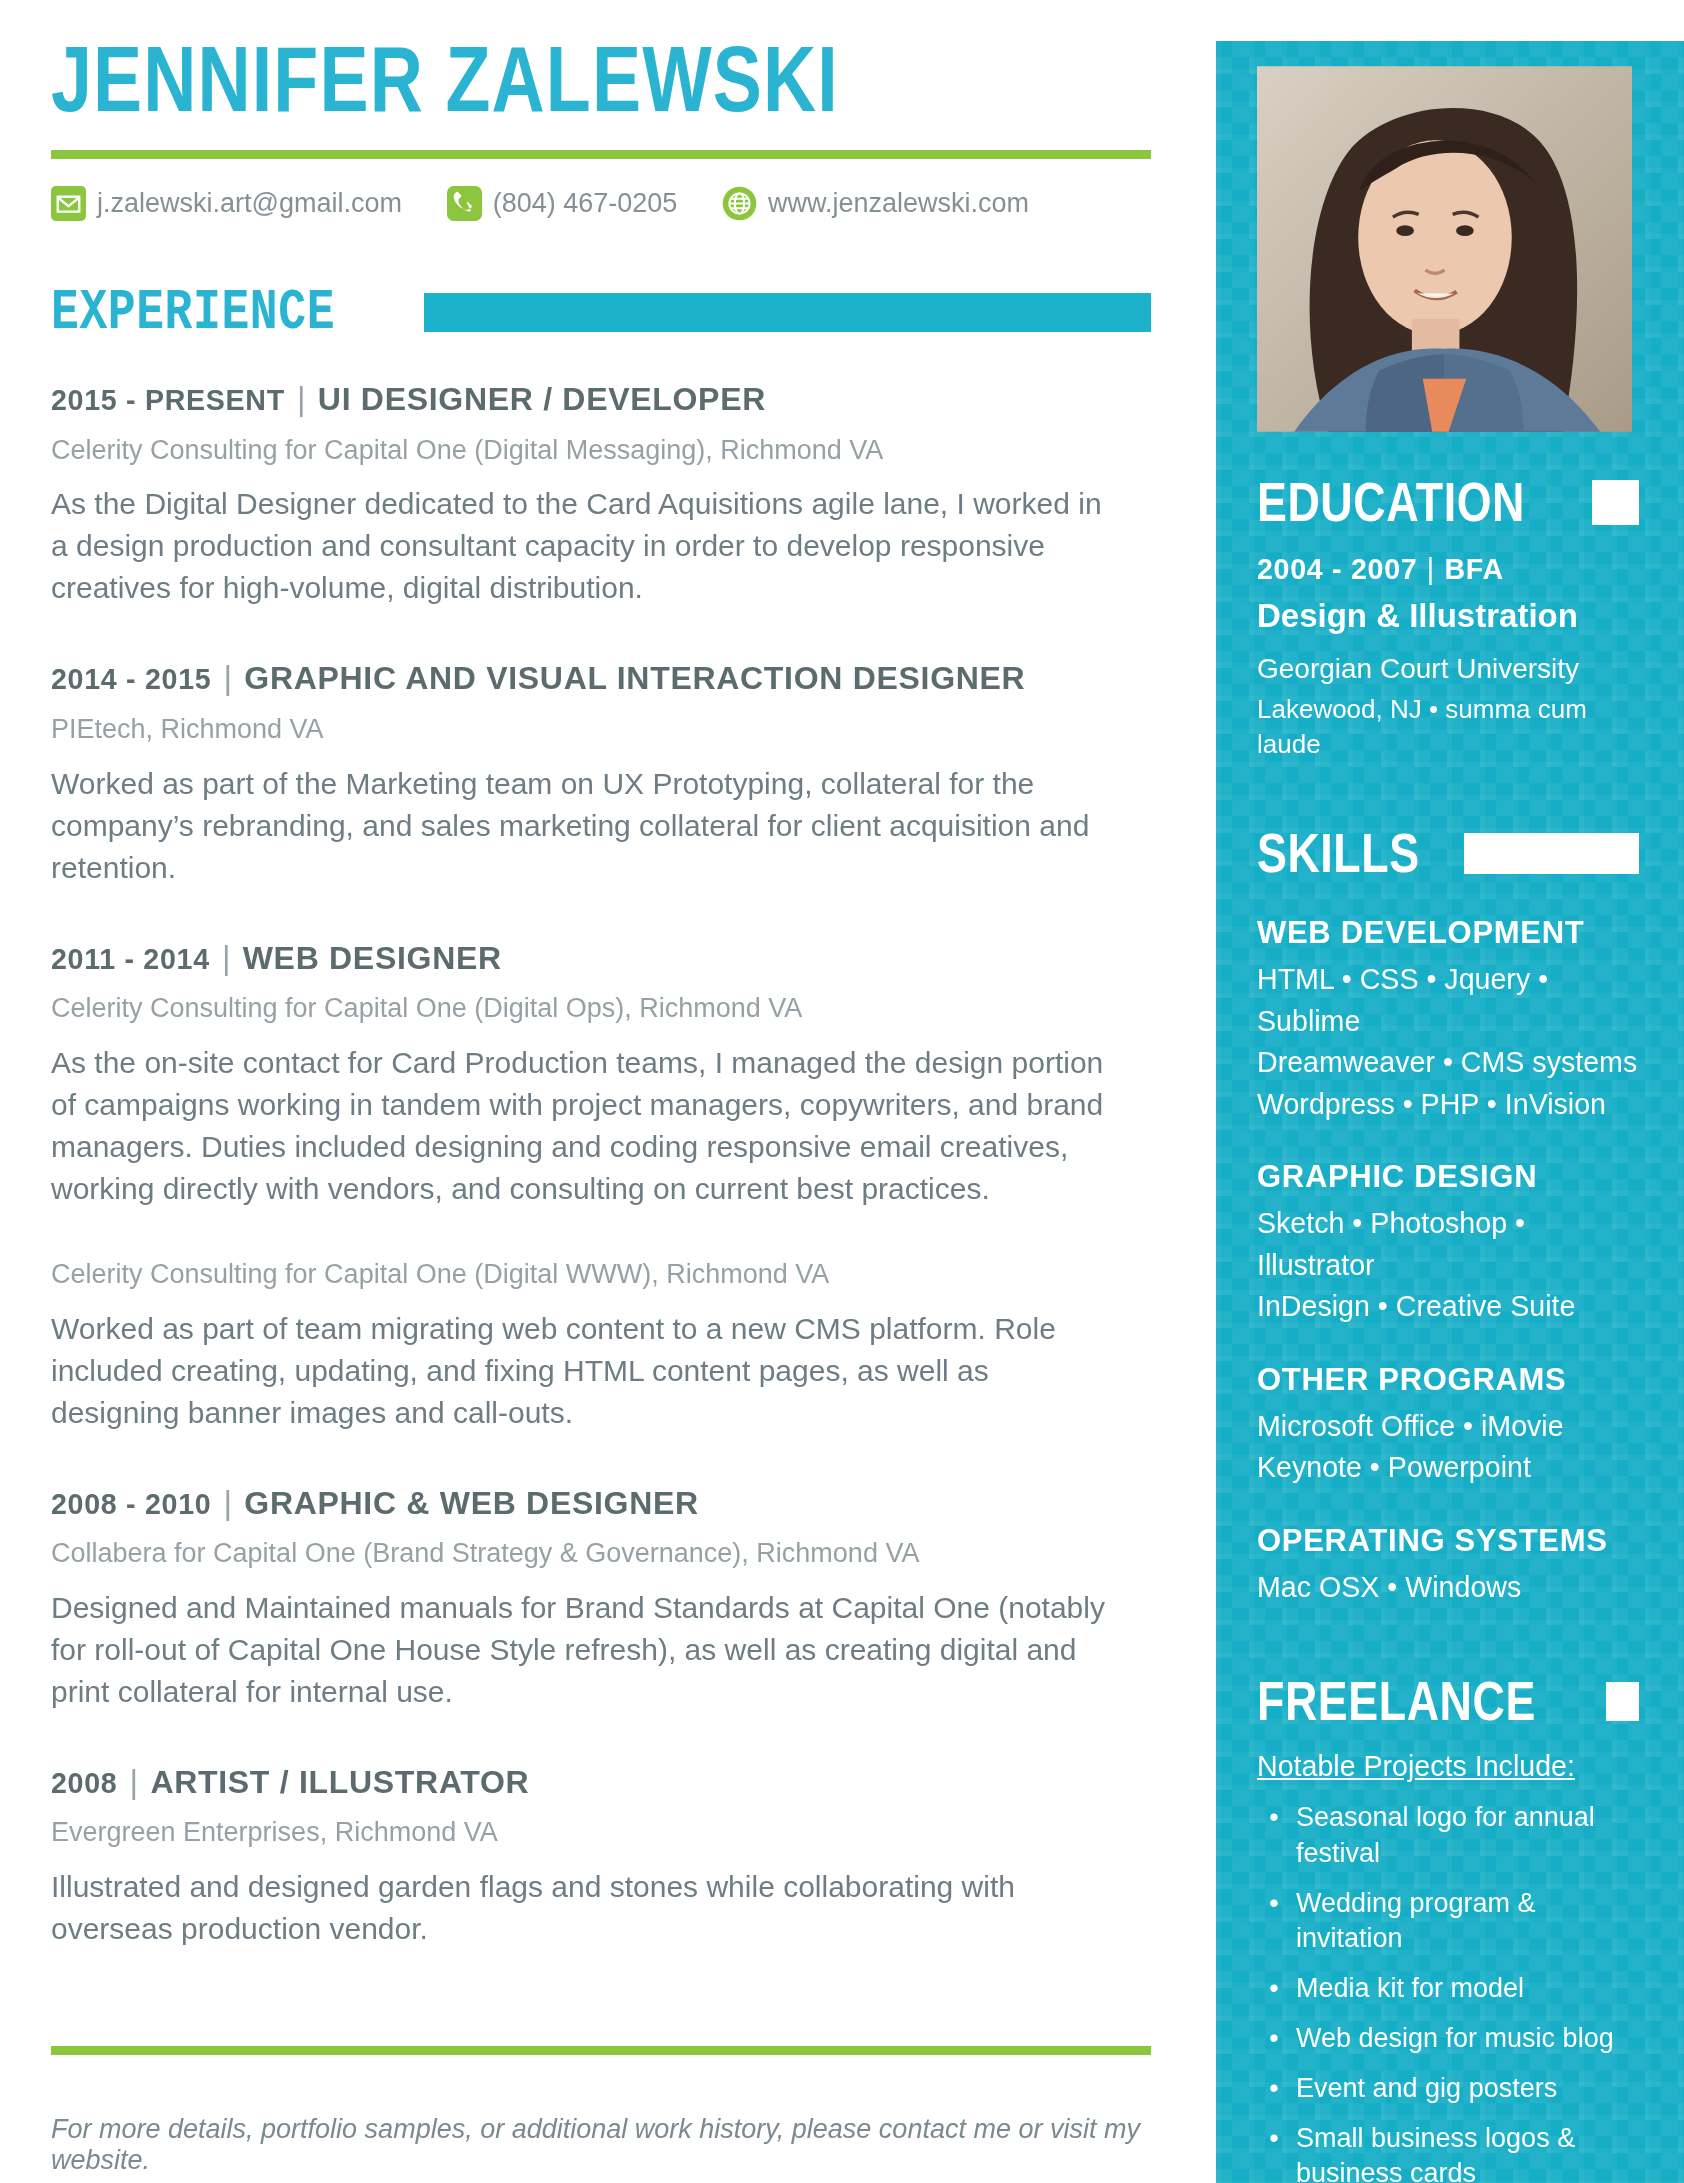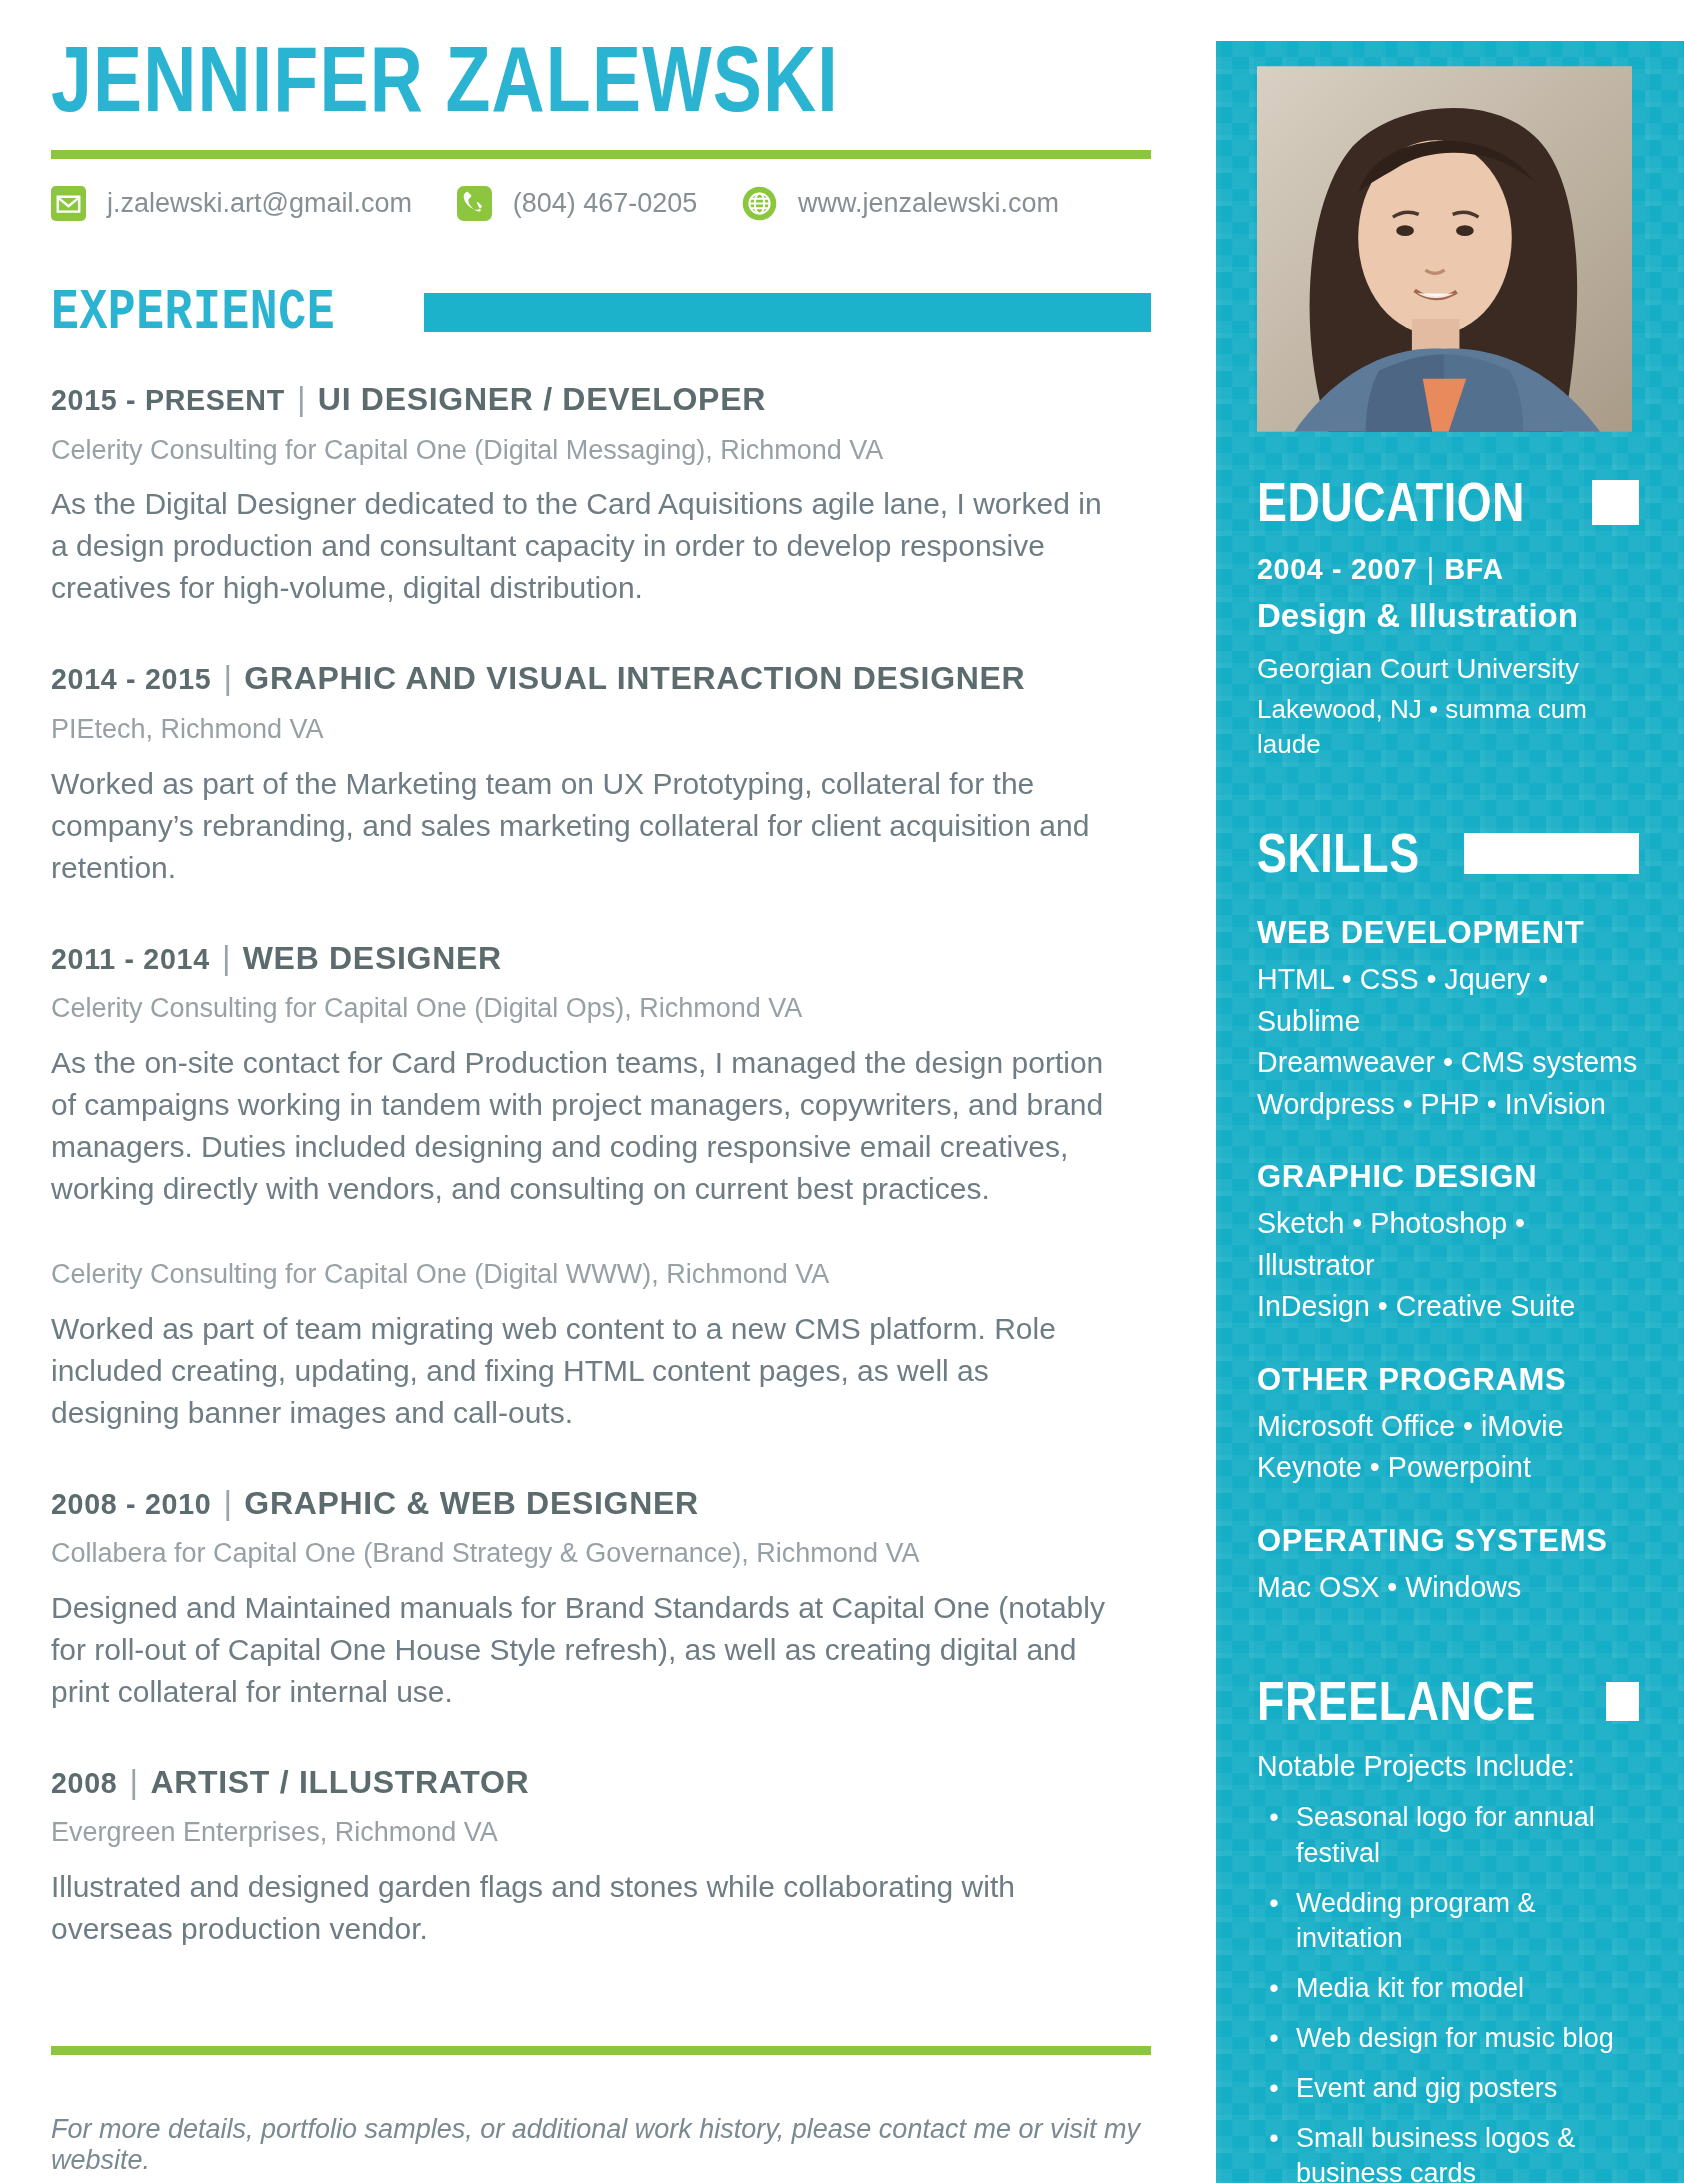--- a/index.html
+++ b/index.html
@@ -8,21 +8,21 @@
     font-family:"Liberation Sans", sans-serif;color:#6e7c84;
     -webkit-font-smoothing:antialiased;overflow:hidden;
   }
   .condense{display:inline-block;transform:scaleX(.8);transform-origin:0 50%;white-space:nowrap;}
 
   
   .main{position:absolute;left:51px;top:28.6px;width:1100px;}
   h1.name{margin:0;font-size:92px;line-height:1.1;font-weight:700;color:#2ab4d2;letter-spacing:1.4px;}
   .green-rule{height:8.8px;background:#8cc63e;margin-top:20.4px;}
   .contact-row{display:flex;align-items:center;gap:17.7px;margin-top:27px;font-size:27px;color:#868f94;}
-  .contact-item{display:flex;align-items:center;gap:21px;margin-right:27px;text-align:center;}
+  .contact-item{display:flex;align-items:center;gap:11px;margin-right:27px;text-align:center;}
   .contact-item svg{display:block;}
 
   .exp-header{display:flex;align-items:center;margin-top:63px;font-family:Liberation Mono, monospace;}
   .section-title{margin:0;font-size:58px;line-height:1;font-weight:700;color:#2ab4d2;letter-spacing:0.7px;}
   .exp-bar{flex:1;height:39px;background:#1db2cb;margin-left:17.7px;}
 
   .jobs{margin-top:37px;}
   .job{margin-bottom:49px;}
   .job-title-line{font-weight:700;color:#5c6b6e;line-height:1.2;}
   .job-dates{font-size:28.6px;letter-spacing:0.7px;}
@@ -64,21 +64,21 @@
   .edu-school{font-size:28px;margin-top:15px;line-height:1.35;}
   .edu-location{font-size:26px;margin-top:4.1px;line-height:1.35;}
 
   .skills-section .side-title-row{margin-top:63px;}
   .skill-group{margin-top:34px;}
   .skill-group:first-of-type{margin-top:30px;}
   .skill-heading{font-size:31px;font-weight:700;letter-spacing:0.7px;margin:0 0 8.2px 0;}
   .skill-line{font-size:28.6px;line-height:1.45;}
 
   .free-section .side-title-row{margin-top:65px;}
-  .free-intro{font-size:28.6px;margin-top:20.4px;}
+  .free-intro{font-size:28.6px;margin-top:20.4px;text-decoration:underline;}
   .free-list{list-style:none;margin:17.7px 0 0 0;padding:0;}
   .free-item{position:relative;padding-left:39px;font-size:27px;line-height:1.3;margin-bottom:15px;}
   .free-item .bullet{position:absolute;left:12.2px;top:0;}
 </style>
 </head>
 <body>
 
 <div class="page">
 
   <div class="main">

